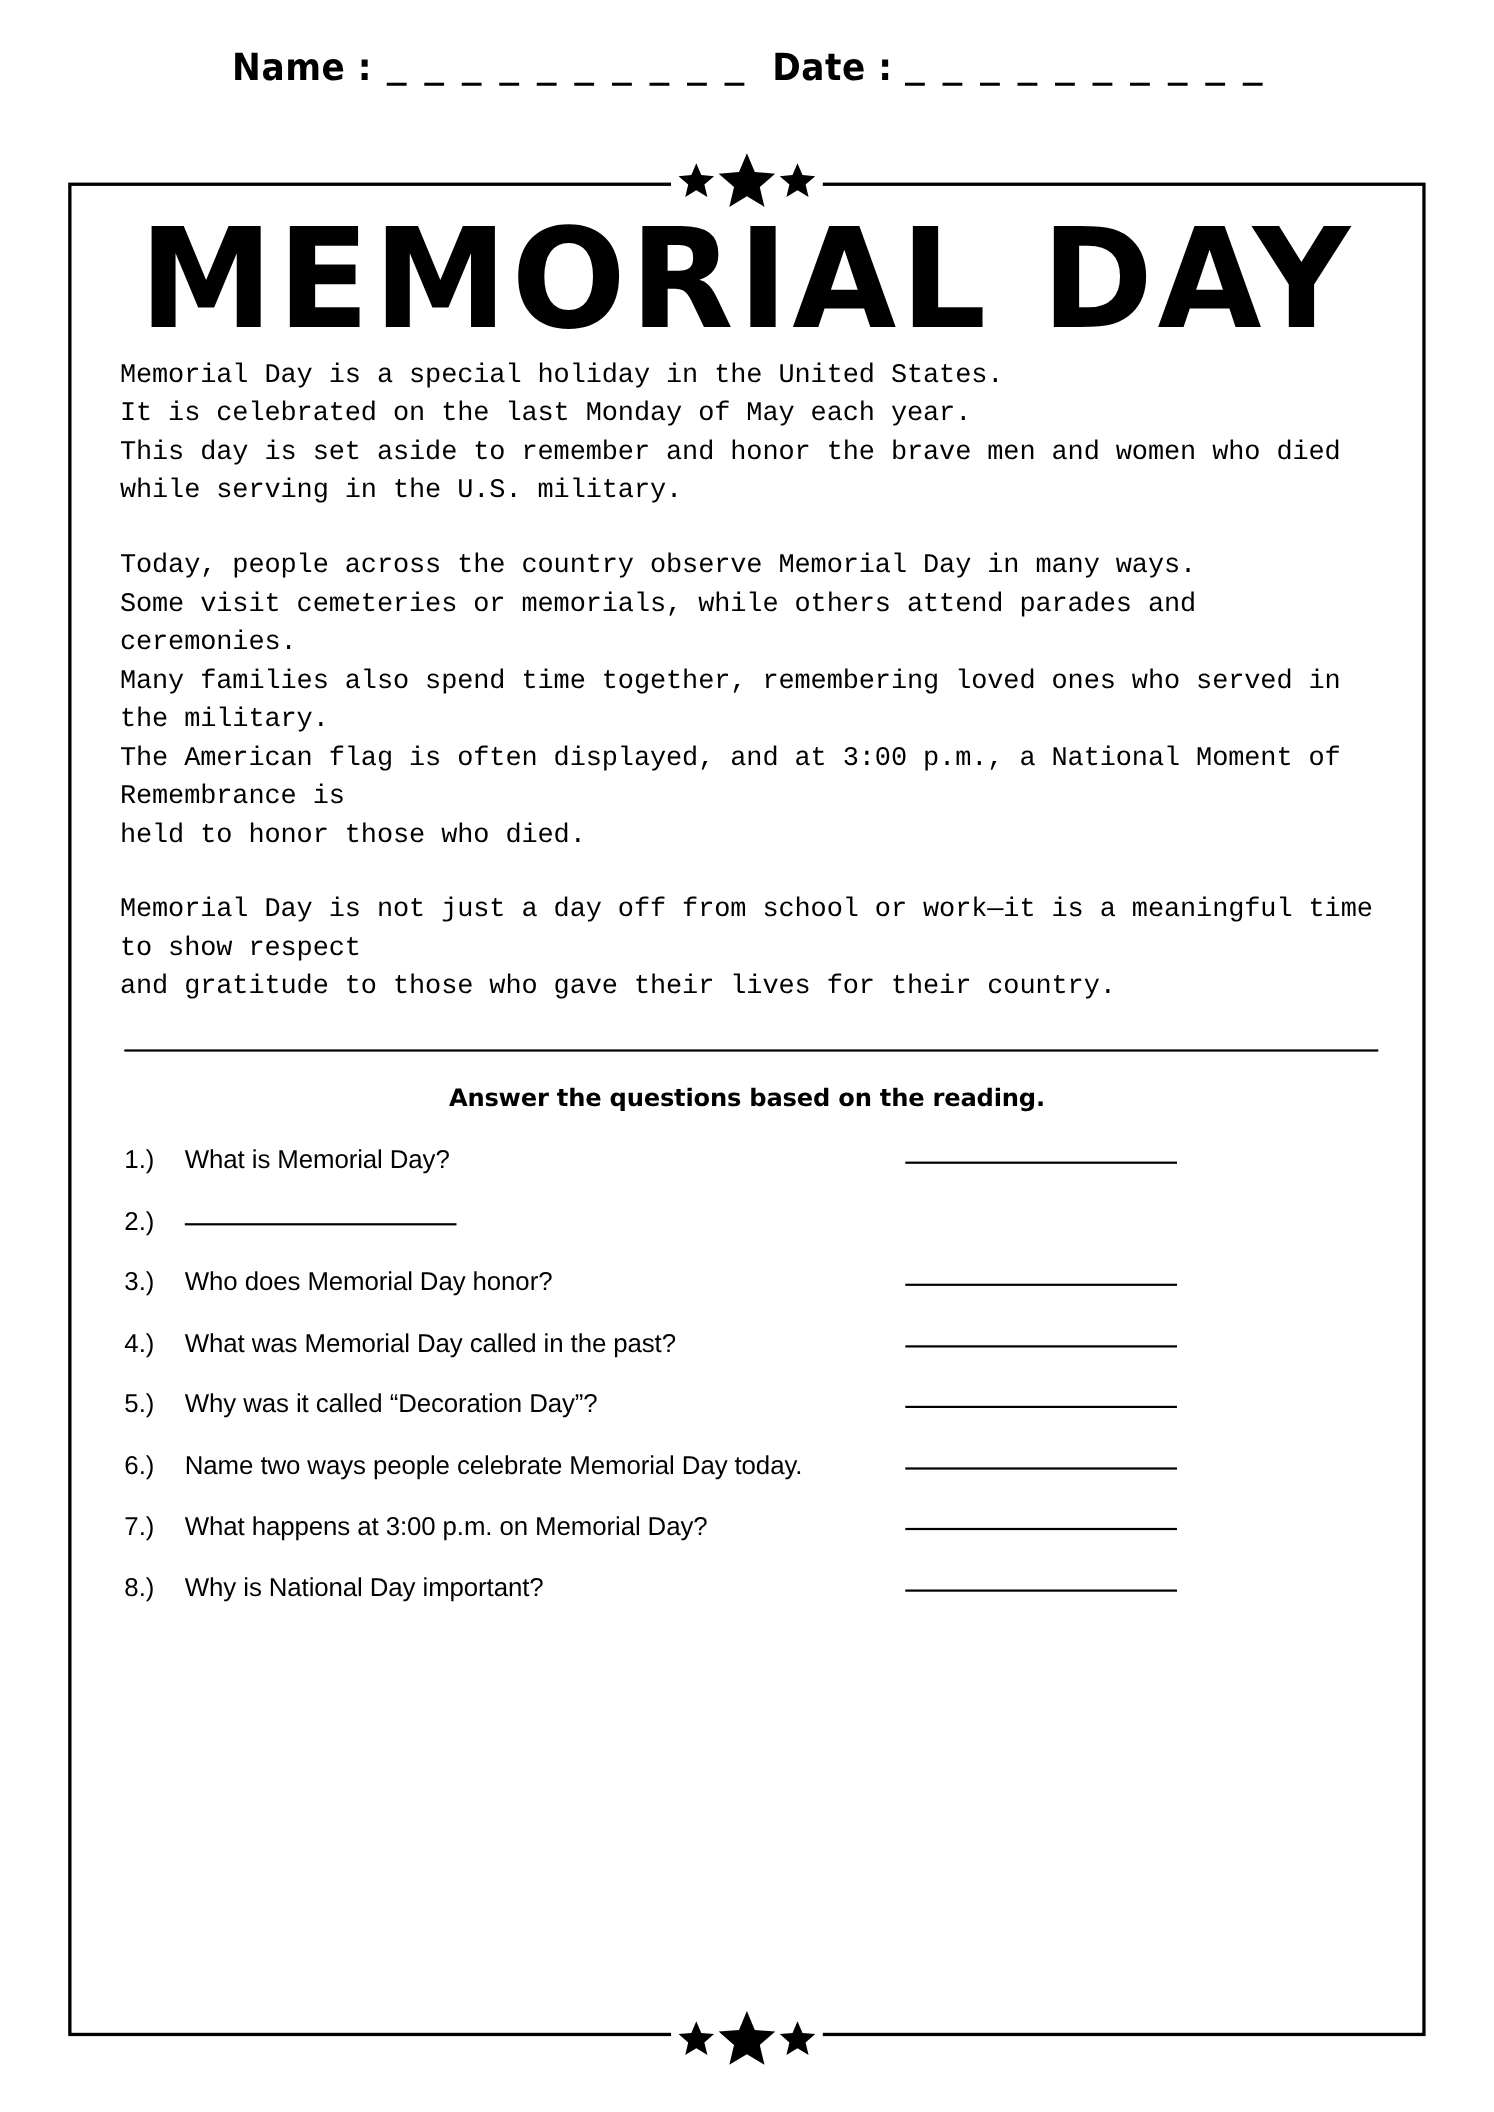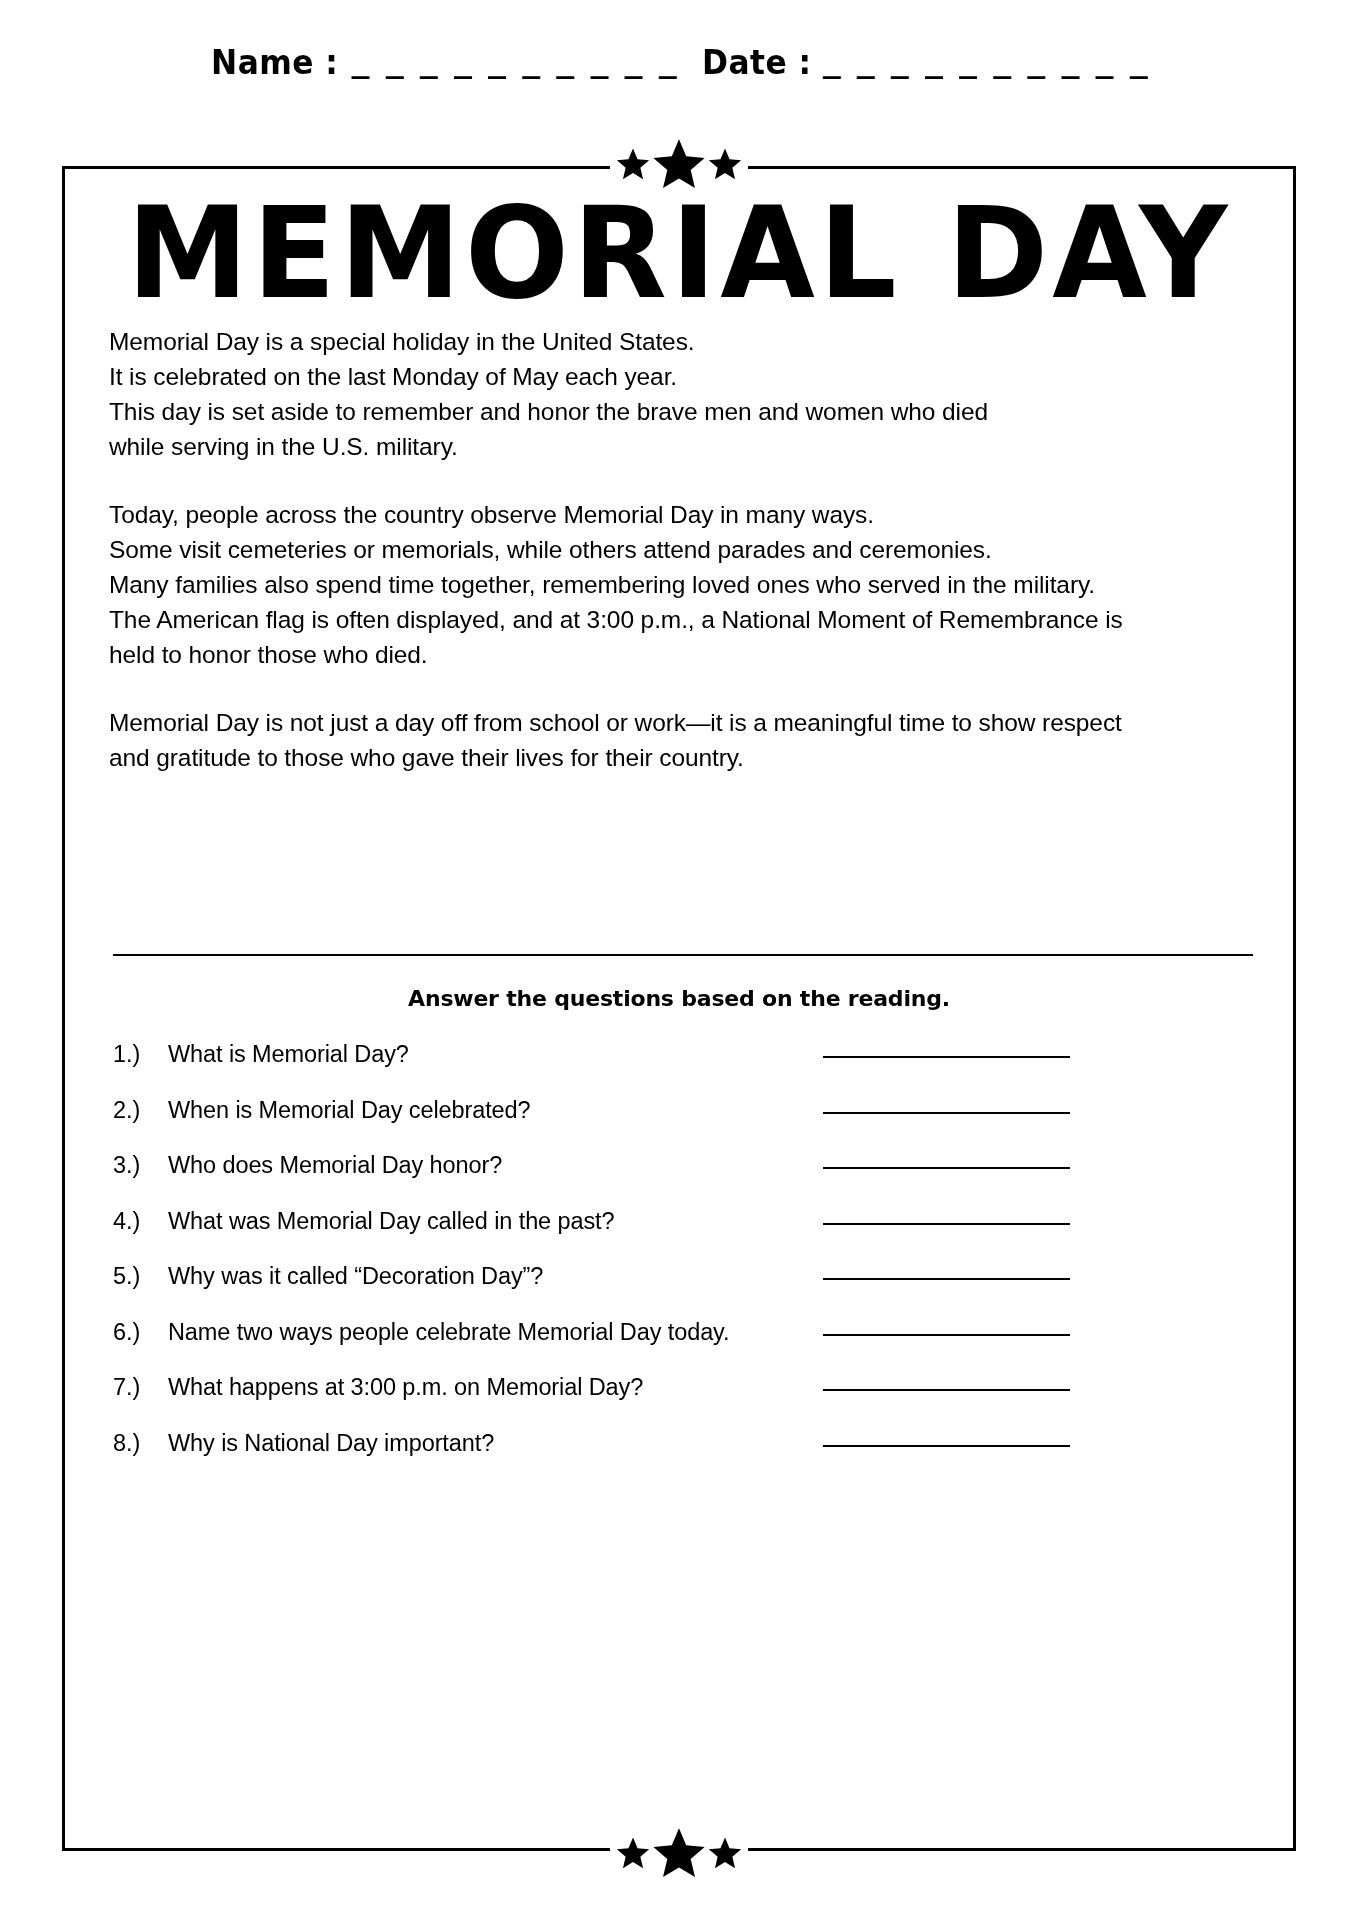--- a/index.html
+++ b/index.html
@@ -95,20 +95,21 @@
 
   
   .passage {
     position: absolute;
     left: 44px;
     top: 155px;
     width: 1148px;
     font-size: 24.5px;
     line-height: 35px;
     letter-spacing: -0.1px;
+    font-family: Liberation Mono, monospace;
   }
   .passage p {
     margin: 0 0 33px 0;
     white-space: pre-line;
   }
   .passage p:last-child { margin-bottom: 0; }
 
   
   .divider {
     position: absolute;
@@ -208,21 +209,20 @@
   <div class="qheading">Answer the questions based on the reading.</div>
 
   <div class="questions">
     <div class="q-row">
       <span class="q-num">1.)</span>
       <span class="q-text">What is Memorial Day?</span>
       <span class="q-line"></span>
     </div>
     <div class="q-row">
       <span class="q-num">2.)</span>
-      <span class="q-text">When is Memorial Day celebrated?</span>
       <span class="q-line"></span>
     </div>
     <div class="q-row">
       <span class="q-num">3.)</span>
       <span class="q-text">Who does Memorial Day honor?</span>
       <span class="q-line"></span>
     </div>
     <div class="q-row">
       <span class="q-num">4.)</span>
       <span class="q-text">What was Memorial Day called in the past?</span>

